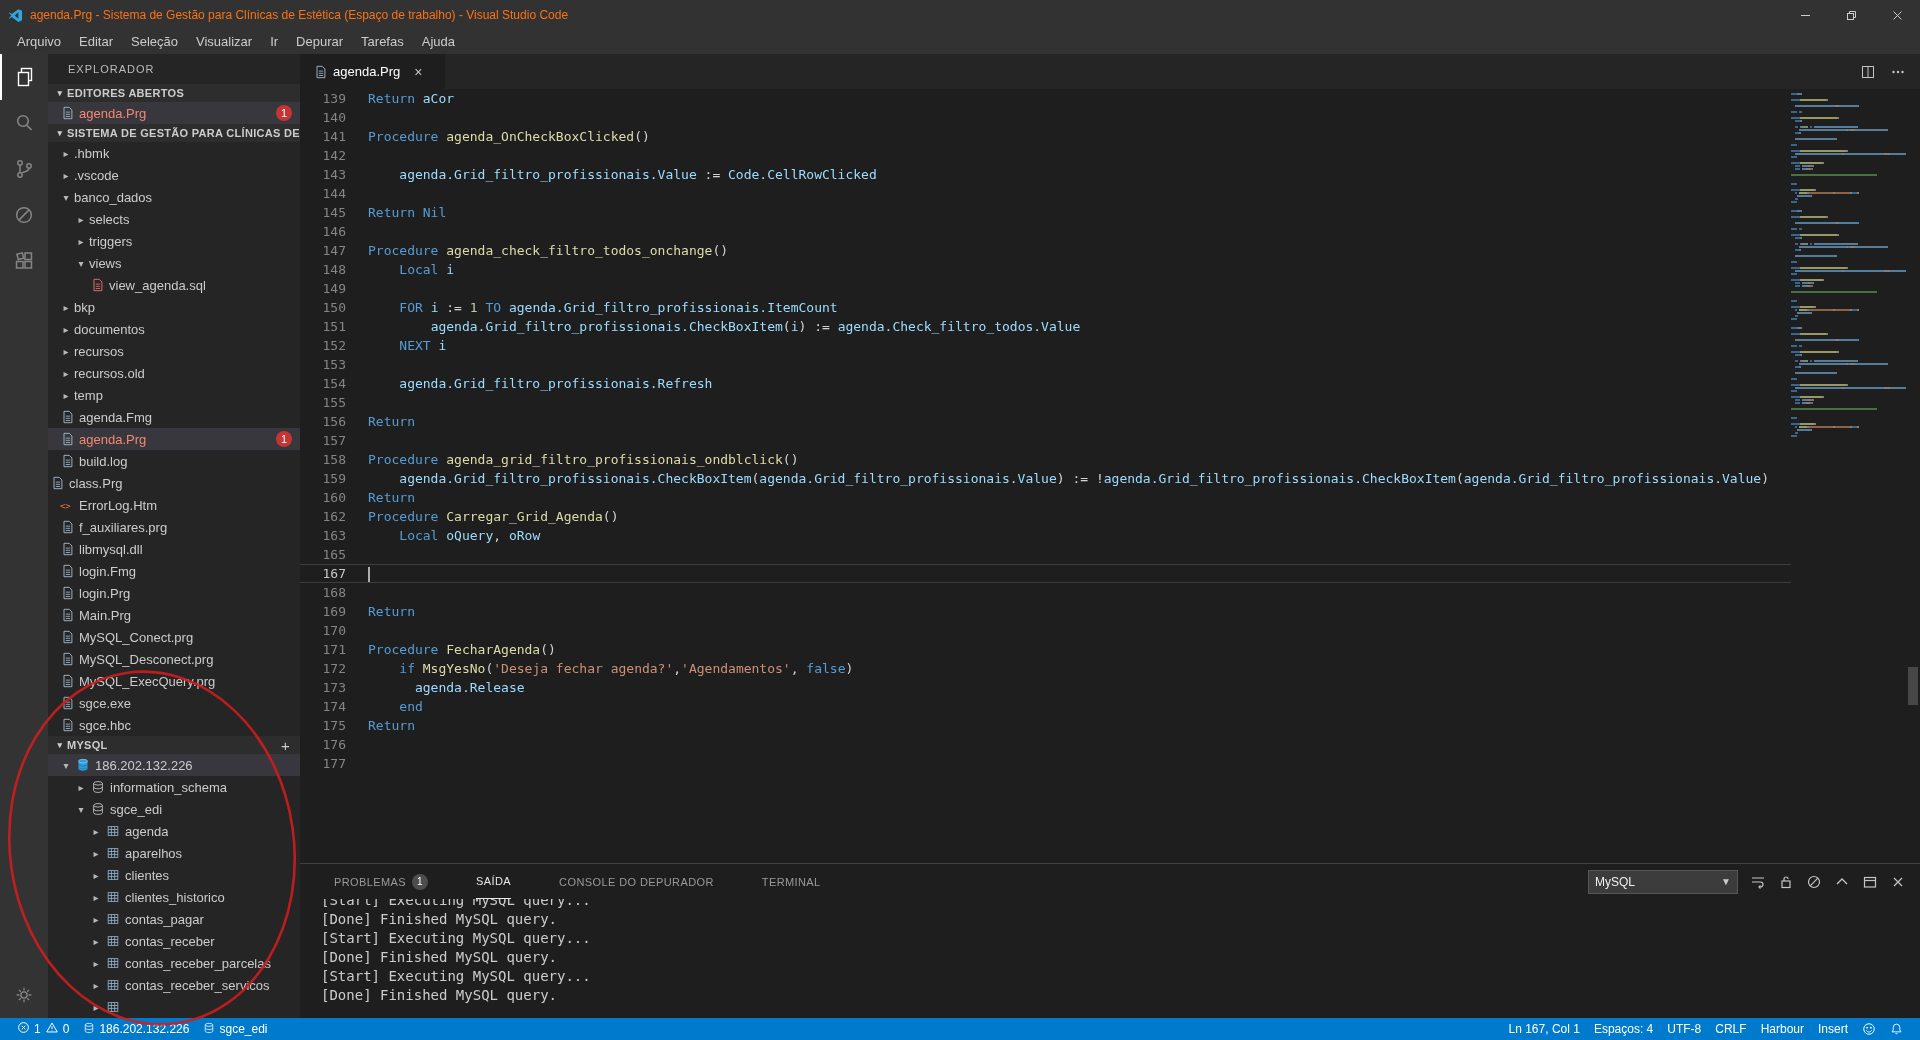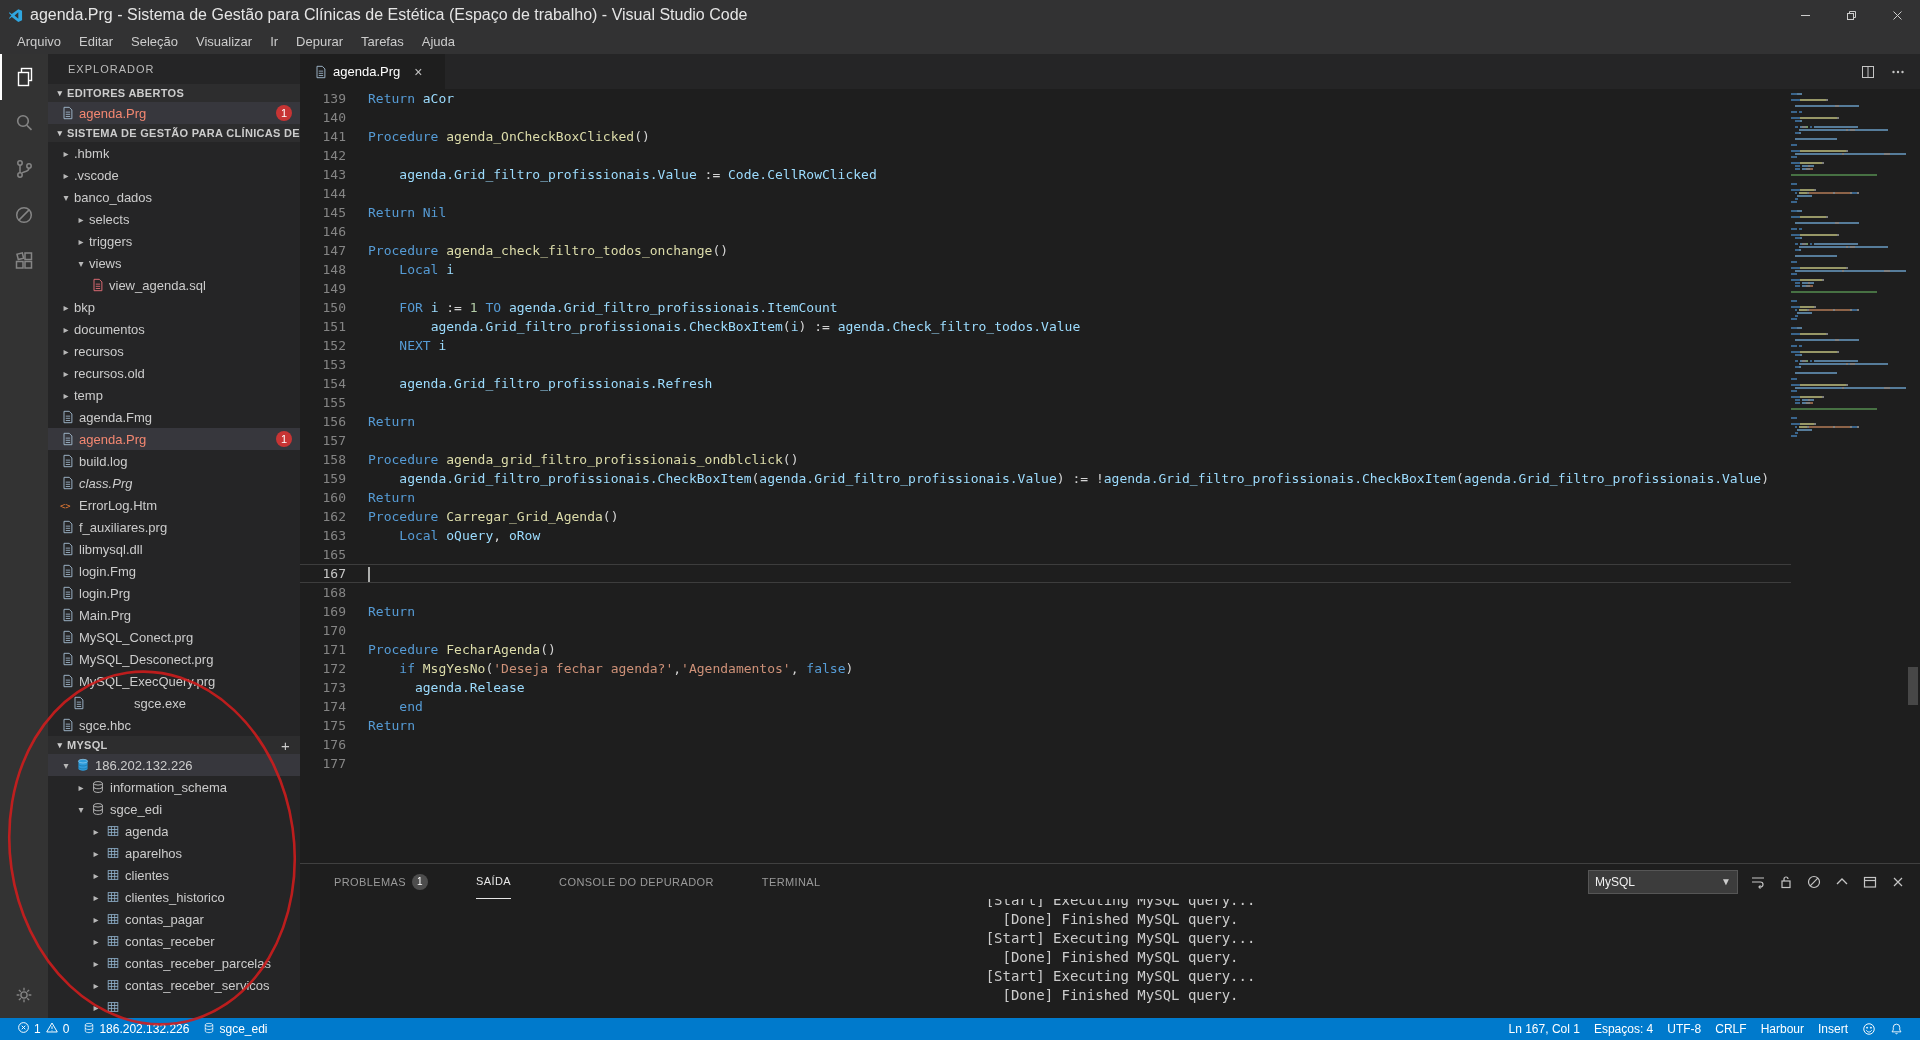--- a/index.html
+++ b/index.html
@@ -2,21 +2,21 @@
 <html><head>
 <meta charset="utf-8">
 <style>
   * { margin:0; padding:0; box-sizing:border-box; }
   html,body { width:1920px; height:1040px; overflow:hidden; }
   body { background:#1e1e1e; font-family:"Liberation Sans", sans-serif; position:relative; color:#cccccc; }
 
   
   .titlebar { height:30px; background:#323233; display:flex; align-items:center; }
   .titlebar .logo { width:30px; display:flex; justify-content:center; }
-  .titlebar .title { font-size:16px; color:#e5e5e5; white-space:nowrap; }
+  .titlebar .title { font-size:12px; color:#f97316; white-space:nowrap; }
   .win-controls { margin-left:auto; display:flex; height:30px; }
   .win-btn { width:46px; height:30px; display:flex; align-items:center; justify-content:center; color:#cccccc; }
 
   
   .menubar { height:24px; background:#323233; display:flex; align-items:center; padding-left:8px; }
   .menu-item { padding:0 9px; font-size:13px; color:#cccccc; height:24px; line-height:24px; cursor:default; }
 
   
   .workbench { position:absolute; top:54px; bottom:22px; left:0; right:0; display:flex; }
 
@@ -67,21 +67,21 @@
   
   .panel { height:155px; border-top:1px solid #404040; display:flex; flex-direction:column; background:#1e1e1e; }
   .panel-header { height:35px; display:flex; align-items:center; padding-left:12px; }
   .panel-tab { display:flex; align-items:center; gap:6px; margin-right:26px; font-size:11px; letter-spacing:.4px; color:#9a9a9a; height:35px; cursor:pointer;margin-left:22px; }
   .panel-tab.active { color:#e7e7e7; border-bottom:1px solid #e7e7e7; }
   .panel-badge { background:#4d4d4d; color:#ffffff; font-size:10px; width:16px; height:16px; line-height:16px; border-radius:50%; text-align:center; }
   .panel-controls { margin-left:auto; display:flex; align-items:center; gap:12px; padding-right:14px; }
   .channel-select { width:150px; height:24px; background:#3c3c3c; border:1px solid #565656; display:flex; align-items:center; font-size:12px; color:#f0f0f0; padding:0 6px; cursor:pointer; }
   .channel-caret { margin-left:auto; font-size:10px; color:#cccccc; }
   .panel-icon { display:flex; cursor:pointer; }
-  .output-area { flex:1; overflow:hidden; padding-left:21px;text-align:center; }
+  .output-area { flex:1; overflow:hidden; padding-left:21px; }
   .output-inner { margin-top:-8px; }
   .output-line { font-family:"DejaVu Sans Mono", monospace; font-size:14px; line-height:19px; color:#cccccc; white-space:pre; }
 
   
   .statusbar { position:absolute; left:0; right:0; bottom:0; height:22px; background:#007acc; display:flex; align-items:center; font-size:12px; color:#ffffff; padding:0 10px; }
   .sb-item { display:flex; align-items:center; gap:4px; padding:0 7px; height:22px; cursor:pointer; }
   .sb-right { margin-left:auto; display:flex; align-items:center; }
 
   
   .annotation-layer { position:absolute; left:0; top:0; width:1920px; height:1040px; pointer-events:none; z-index:50; }
@@ -271,21 +271,21 @@
         </div>
         <div class="tree-row" style="padding-left: 10px;">
           <span class="tree-icon">
             <svg width="13" height="14" viewBox="0 0 14 16">
               <path d="M3 1.5h6l3 3V14.5H3z" fill="none" stroke="#9db4c8" stroke-width="1.1"></path>
               <path d="M5 7h5M5 9.5h5M5 12h5" stroke="#9db4c8" stroke-width="1"></path>
             </svg>
           </span>
           <span class="tree-label">build.log</span>
         </div>
-        <div class="tree-row" style="padding-left: 10px; font-style: italic;">
+        <div class="tree-row" style="padding-left: 0;">
           <span class="tree-icon">
             <svg width="13" height="14" viewBox="0 0 14 16">
               <path d="M3 1.5h6l3 3V14.5H3z" fill="none" stroke="#9db4c8" stroke-width="1.1"></path>
               <path d="M5 7h5M5 9.5h5M5 12h5" stroke="#9db4c8" stroke-width="1"></path>
             </svg>
           </span>
           <span class="tree-label">class.Prg</span>
         </div>
         <div class="tree-row" style="padding-left: 10px;">
           <span class="tree-icon">
@@ -360,21 +360,21 @@
         </div>
         <div class="tree-row" style="padding-left: 10px;">
           <span class="tree-icon">
             <svg width="13" height="14" viewBox="0 0 14 16">
               <path d="M3 1.5h6l3 3V14.5H3z" fill="none" stroke="#9db4c8" stroke-width="1.1"></path>
               <path d="M5 7h5M5 9.5h5M5 12h5" stroke="#9db4c8" stroke-width="1"></path>
             </svg>
           </span>
           <span class="tree-label">MySQL_ExecQuery.prg</span>
         </div>
-        <div class="tree-row" style="padding-left: 21px; gap: 44px;">
+        <div class="tree-row" style="padding-left: 10px;">
           <span class="tree-icon">
             <svg width="13" height="14" viewBox="0 0 14 16">
               <path d="M3 1.5h6l3 3V14.5H3z" fill="none" stroke="#9db4c8" stroke-width="1.1"></path>
               <path d="M5 7h5M5 9.5h5M5 12h5" stroke="#9db4c8" stroke-width="1"></path>
             </svg>
           </span>
           <span class="tree-label">sgce.exe</span>
         </div>
         <div class="tree-row" style="padding-left: 10px;">
           <span class="tree-icon">

